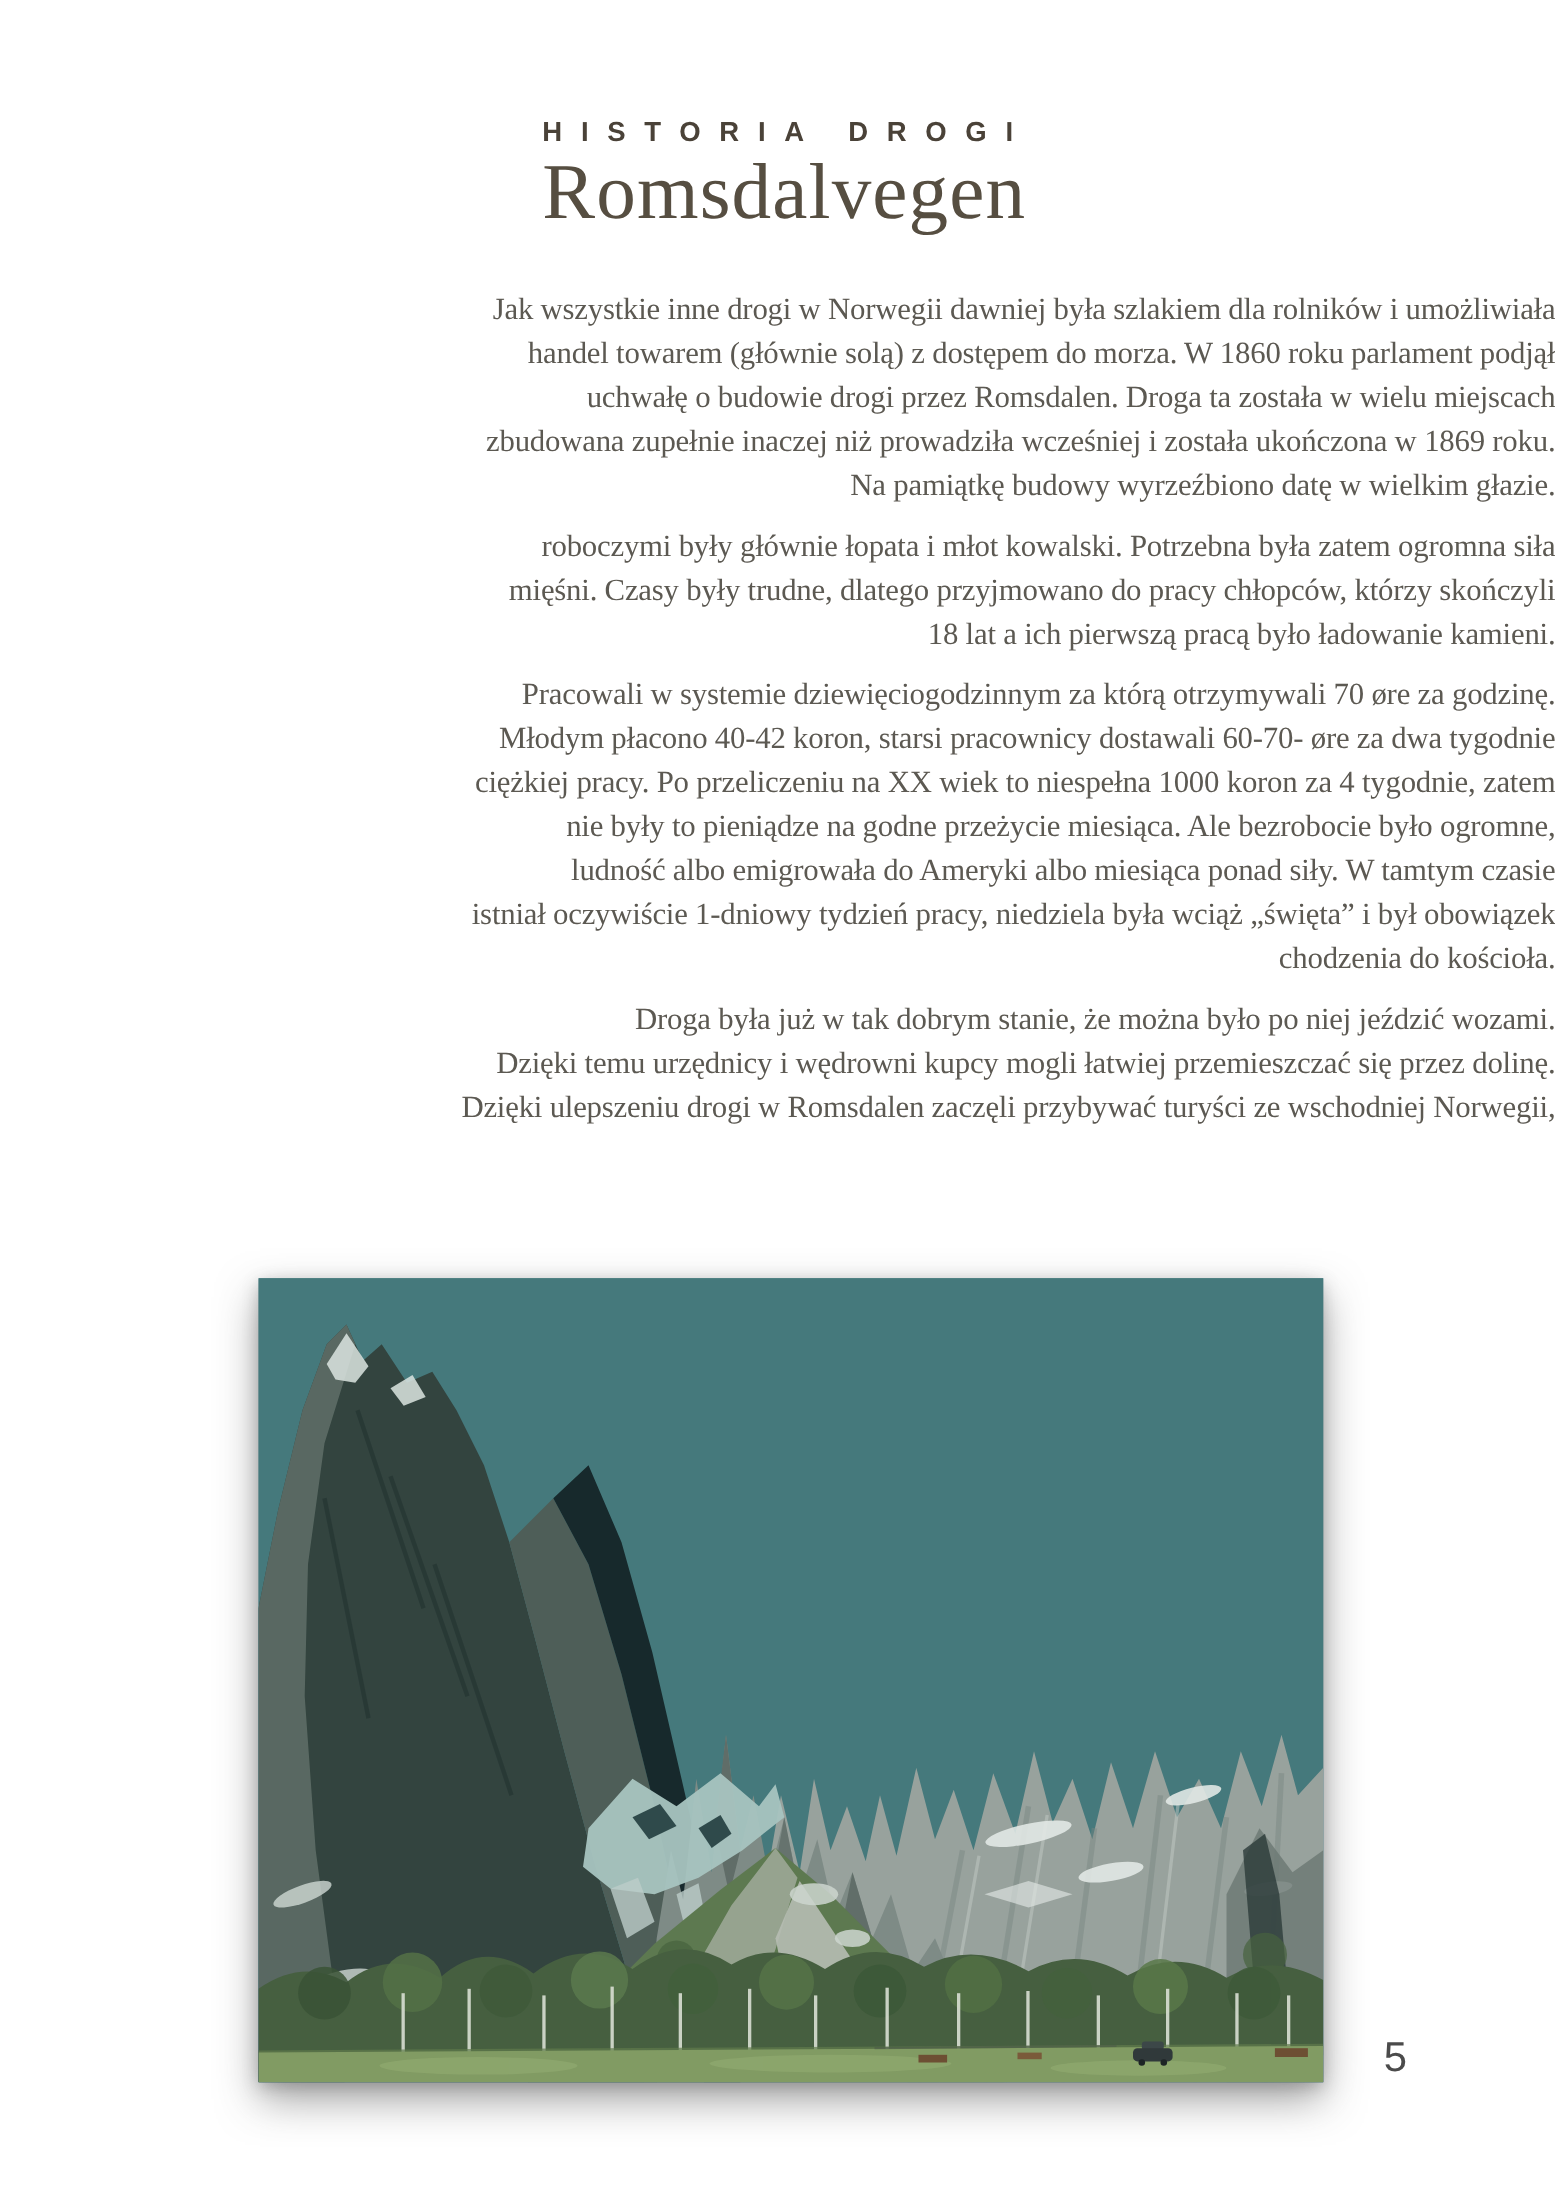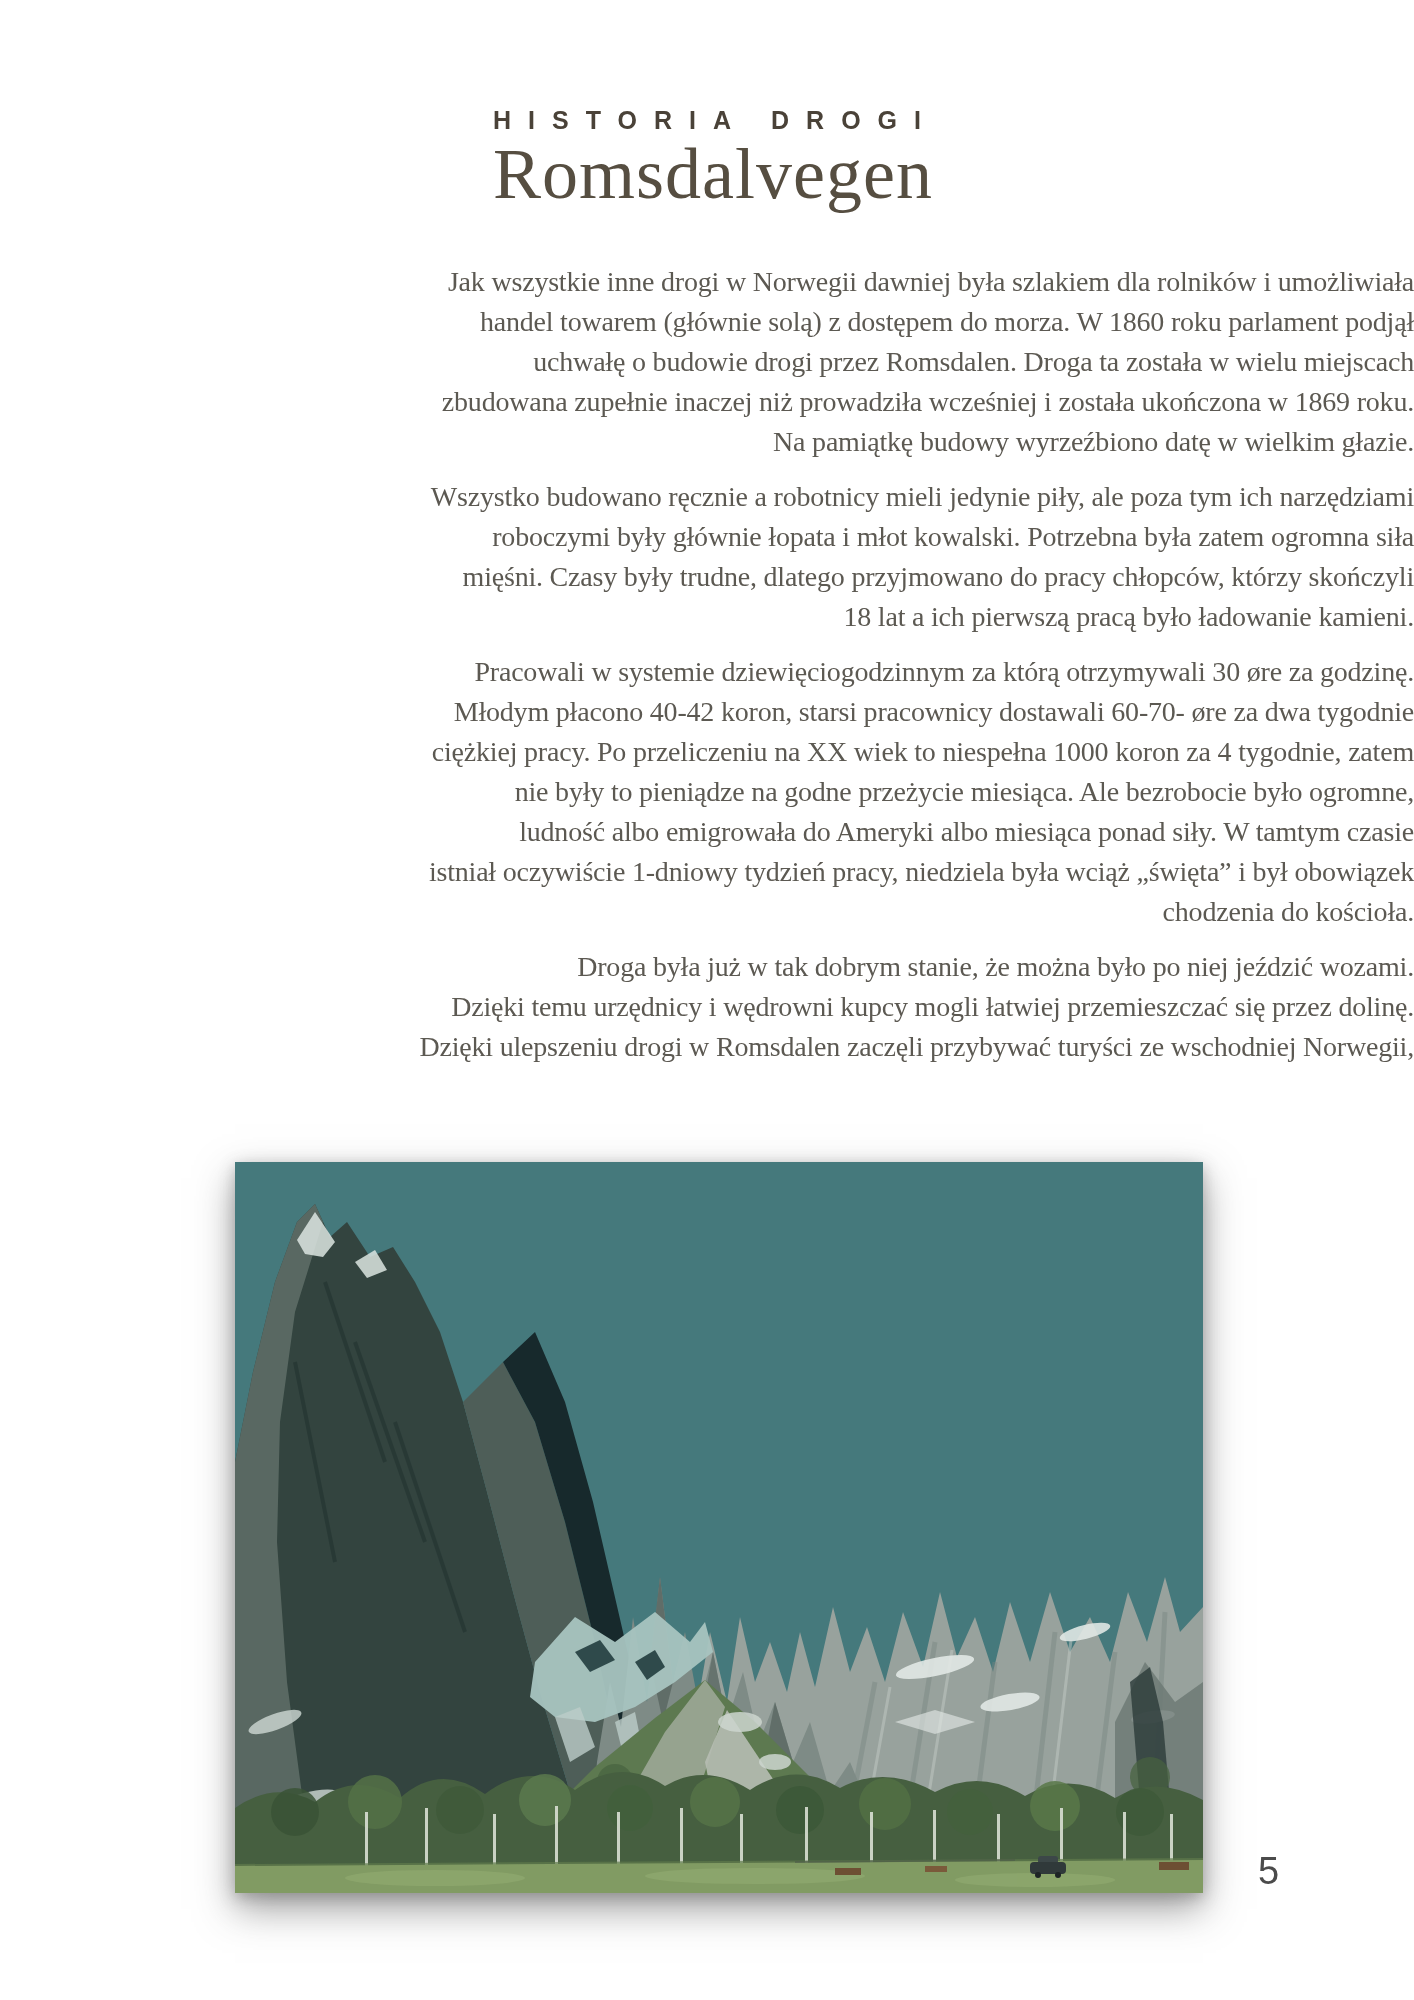--- a/index.html
+++ b/index.html
@@ -74,27 +74,26 @@
 
   <div class="content" id="paragraphs">
       <div class="para">
         <div class="line">Jak wszystkie inne drogi w Norwegii dawniej była szlakiem dla rolników i umożliwiała</div>
         <div class="line">handel towarem (głównie solą) z dostępem do morza. W 1860 roku parlament podjął</div>
         <div class="line">uchwałę o budowie drogi przez Romsdalen. Droga ta została w wielu miejscach</div>
         <div class="line">zbudowana zupełnie inaczej niż prowadziła wcześniej i została ukończona w 1869 roku.</div>
         <div class="line">Na pamiątkę budowy wyrzeźbiono datę w wielkim głazie.</div>
       </div>
       <div class="para">
-        <div class="line">Wszystko budowano ręcznie a robotnicy mieli jedynie piły, ale poza tym ich narzędziami</div>
         <div class="line">roboczymi były głównie łopata i młot kowalski. Potrzebna była zatem ogromna siła</div>
         <div class="line">mięśni. Czasy były trudne, dlatego przyjmowano do pracy chłopców, którzy skończyli</div>
         <div class="line">18 lat a ich pierwszą pracą było ładowanie kamieni.</div>
       </div>
       <div class="para">
-        <div class="line">Pracowali w systemie dziewięciogodzinnym za którą otrzymywali 30 øre za godzinę.</div>
+        <div class="line">Pracowali w systemie dziewięciogodzinnym za którą otrzymywali 70 øre za godzinę.</div>
         <div class="line">Młodym płacono 40-42 koron, starsi pracownicy dostawali 60-70- øre za dwa tygodnie</div>
         <div class="line">ciężkiej pracy. Po przeliczeniu na XX wiek to niespełna 1000 koron za 4 tygodnie, zatem</div>
         <div class="line">nie były to pieniądze na godne przeżycie miesiąca. Ale bezrobocie było ogromne,</div>
         <div class="line">ludność albo emigrowała do Ameryki albo miesiąca ponad siły. W tamtym czasie</div>
         <div class="line">istniał oczywiście 1-dniowy tydzień pracy, niedziela była wciąż „święta” i był obowiązek</div>
         <div class="line">chodzenia do kościoła.</div>
       </div>
       <div class="para">
         <div class="line">Droga była już w tak dobrym stanie, że można było po niej jeździć wozami.</div>
         <div class="line">Dzięki temu urzędnicy i wędrowni kupcy mogli łatwiej przemieszczać się przez dolinę.</div>

